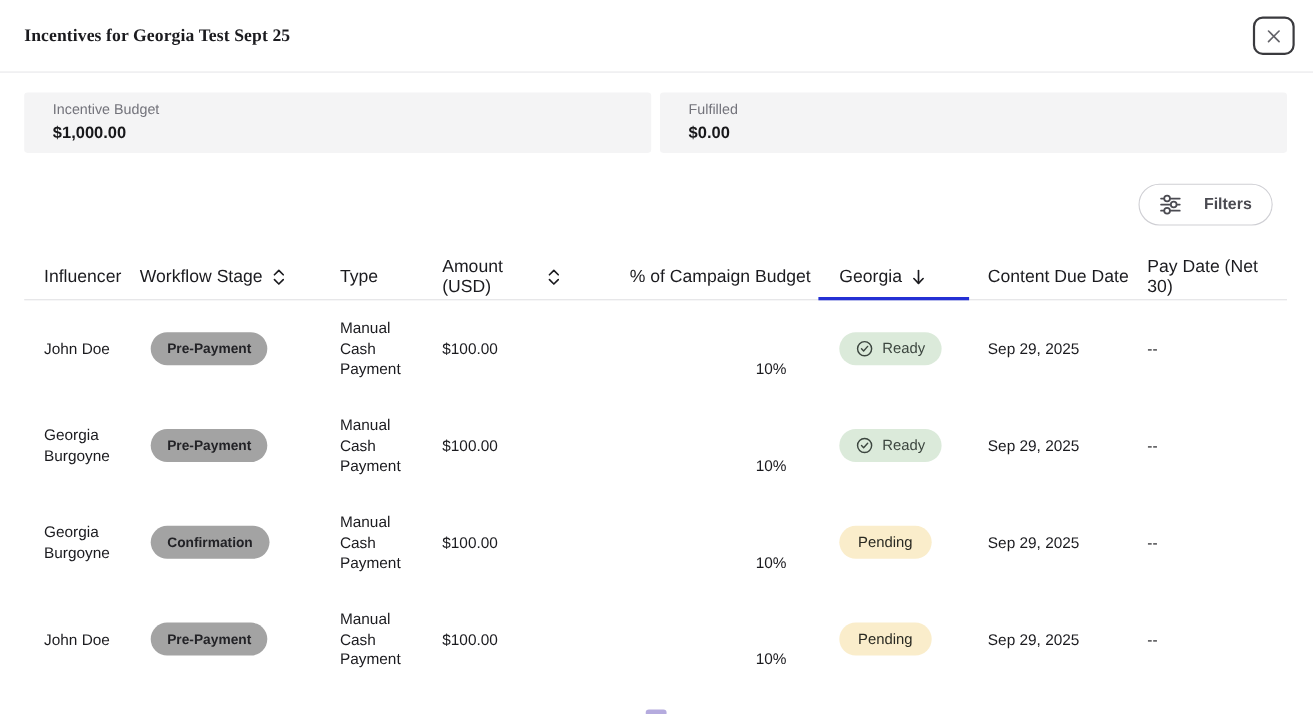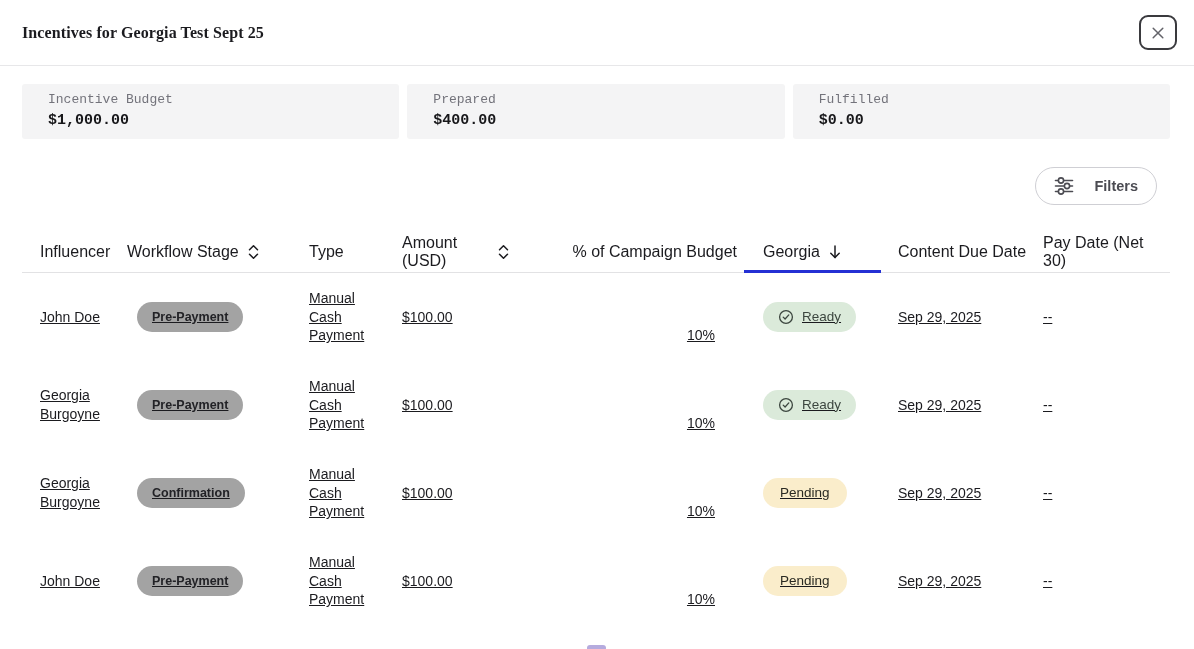--- a/index.html
+++ b/index.html
@@ -7,42 +7,42 @@
     font-family:"Liberation Sans","DejaVu Sans",sans-serif; color:#1b1b1f; }
 
   
   .modal-header { height:66px; padding:0 16px 0 22px; display:flex; align-items:center;
     justify-content:space-between; border-bottom:1px solid #e7e7e9; }
   .modal-title { font-size:16px; font-weight:700; letter-spacing:.1px;font-family:Liberation Serif, serif; }
   .close-btn { width:38px; height:35px; border:2px solid #3a3a3e; border-radius:9px; background:#fff;
     display:flex; align-items:center; justify-content:center; cursor:pointer; margin-right:1px; }
 
   
-  .summary-row { display:flex; gap:8px; margin:18px 24px 0 22px;font-family:Liberation Mono, monospace; }
+  .summary-row { display:flex; gap:8px; margin:18px 24px 0 22px; }
   .card { flex:1; background:#f4f4f5; border-radius:3px; padding:7px 16px 9px 26px; }
   .card-label { font-size:13px; color:#73737b; line-height:17px; }
   .card-value { font-size:15px; font-weight:700; color:#17171a; line-height:19px; margin-top:3px; }
 
   
   .filters-row { display:flex; justify-content:flex-end; margin:28px 37px 0 22px; }
   .filters-btn { height:38px; background:#fff; border:1px solid #cfcfd4; border-radius:19px;
     padding:0 18px; display:flex; align-items:center; gap:20px; font-size:14.5px; font-weight:600;
     color:#4b4b52; cursor:pointer; }
 
   
   .table { margin:26px 24px 0 22px; }
   .thead, .tr { display:grid;
     grid-template-columns:105px 182px 93px 170px 170px 153px 145px 130px; align-items:center; }
   .thead { height:42px; border-bottom:1px solid #e2e2e4; }
   .th { display:flex; align-items:center; gap:8px; font-size:16px; color:#1b1b1f; height:100%;
     position:relative; }
   .th.active::after { content:''; position:absolute; left:2px; right:14px; bottom:-1px; height:3px;
     background:#2430d4; }
   .tr { min-height:88px; }
-  .td { display:flex; align-items:center; font-size:14px; line-height:1.35;text-decoration:underline; }
+  .td { display:flex; align-items:center; font-size:14px; line-height:1.35; }
 
   
   .c0 { padding-left:18px; }
   .c3 { justify-content:space-between; }
   .thead .c3 { padding-right:62px; }
   .tr .c3 { padding-right:73px; }
   .c4 { justify-content:flex-end; }
   .thead .c4 { padding-right:5px; }
   .tr .c4 { padding-right:27px;margin-top:37px; }
   .c5 { padding-left:21px; }
@@ -73,24 +73,20 @@
     </span>
   </div>
 </div>
 
 <div class="summary-row">
   <div class="card">
     <div class="card-label">Incentive Budget</div>
     <div class="card-value">$1,000.00</div>
   </div>
   <div class="card">
-    <div class="card-label">Prepared</div>
-    <div class="card-value">$400.00</div>
-  </div>
-  <div class="card">
     <div class="card-label">Fulfilled</div>
     <div class="card-value">$0.00</div>
   </div>
 </div>
 
 <div class="filters-row">
   <button class="filters-btn">
     <span>
       <svg width="20" height="20" viewBox="0 0 20 20" fill="none" stroke="#4b4b52" stroke-width="1.6" stroke-linecap="round">
         <line x1="1.5" y1="4.5" x2="18.5" y2="4.5"></line>

